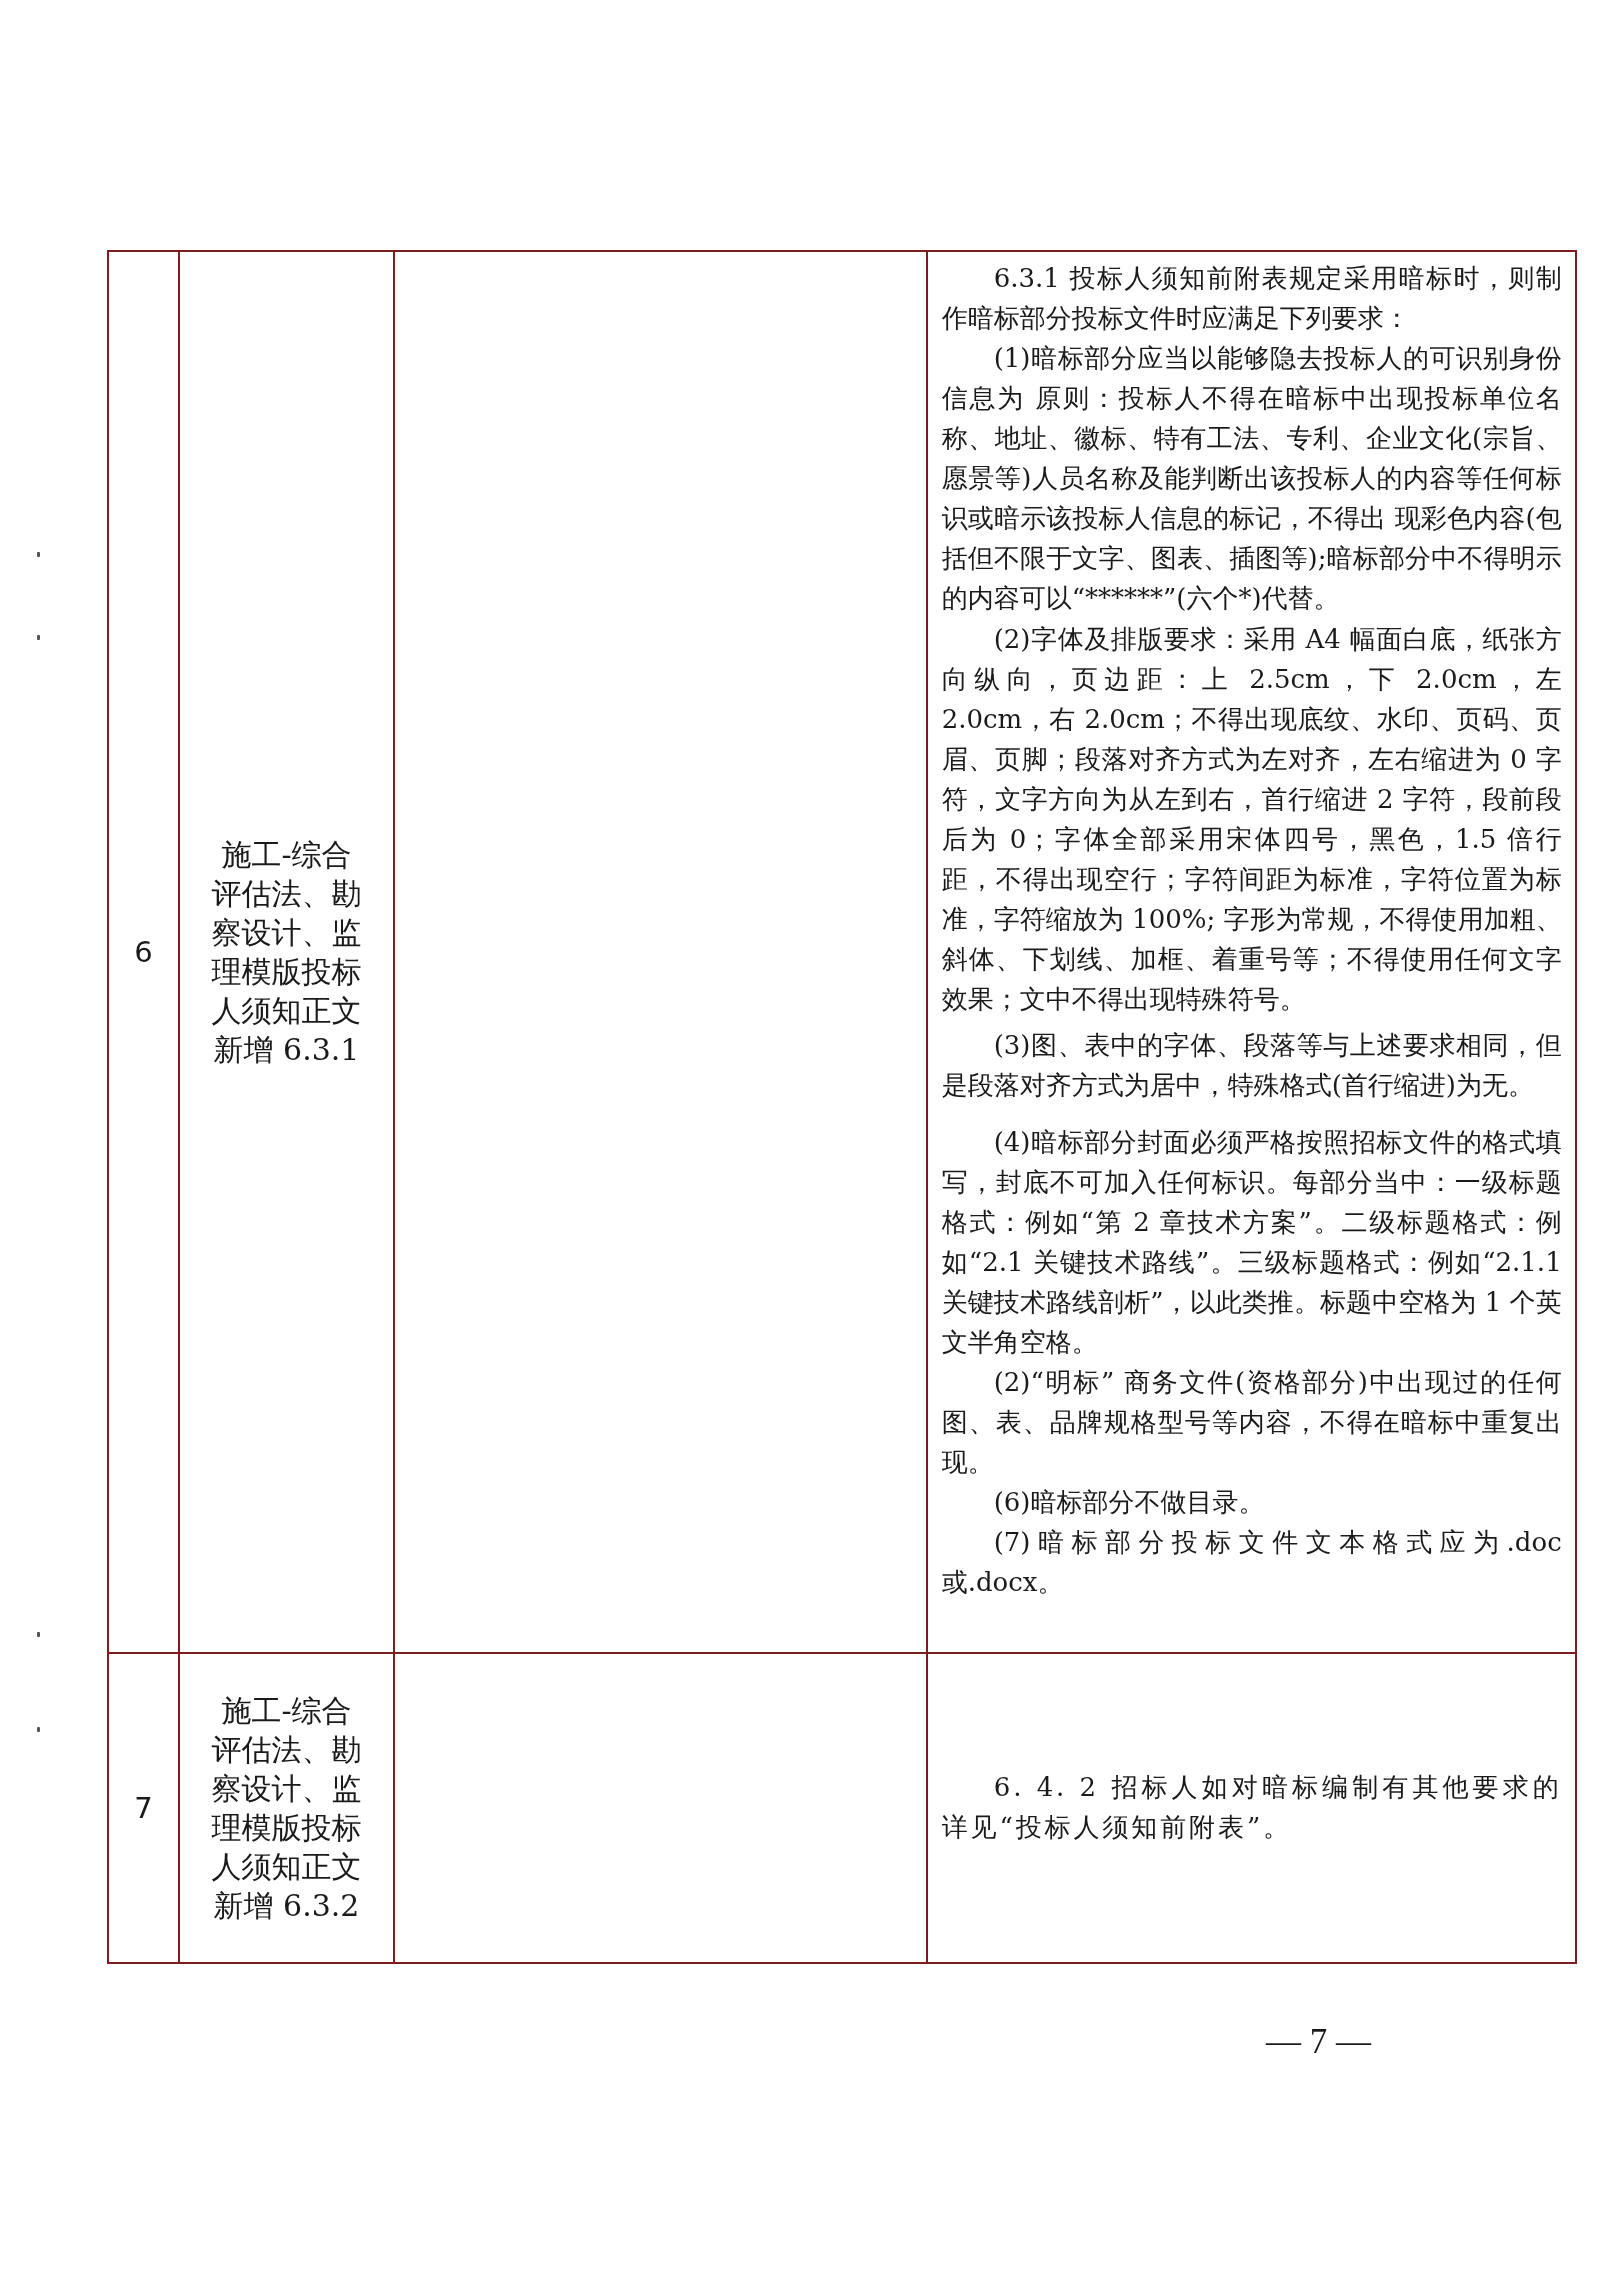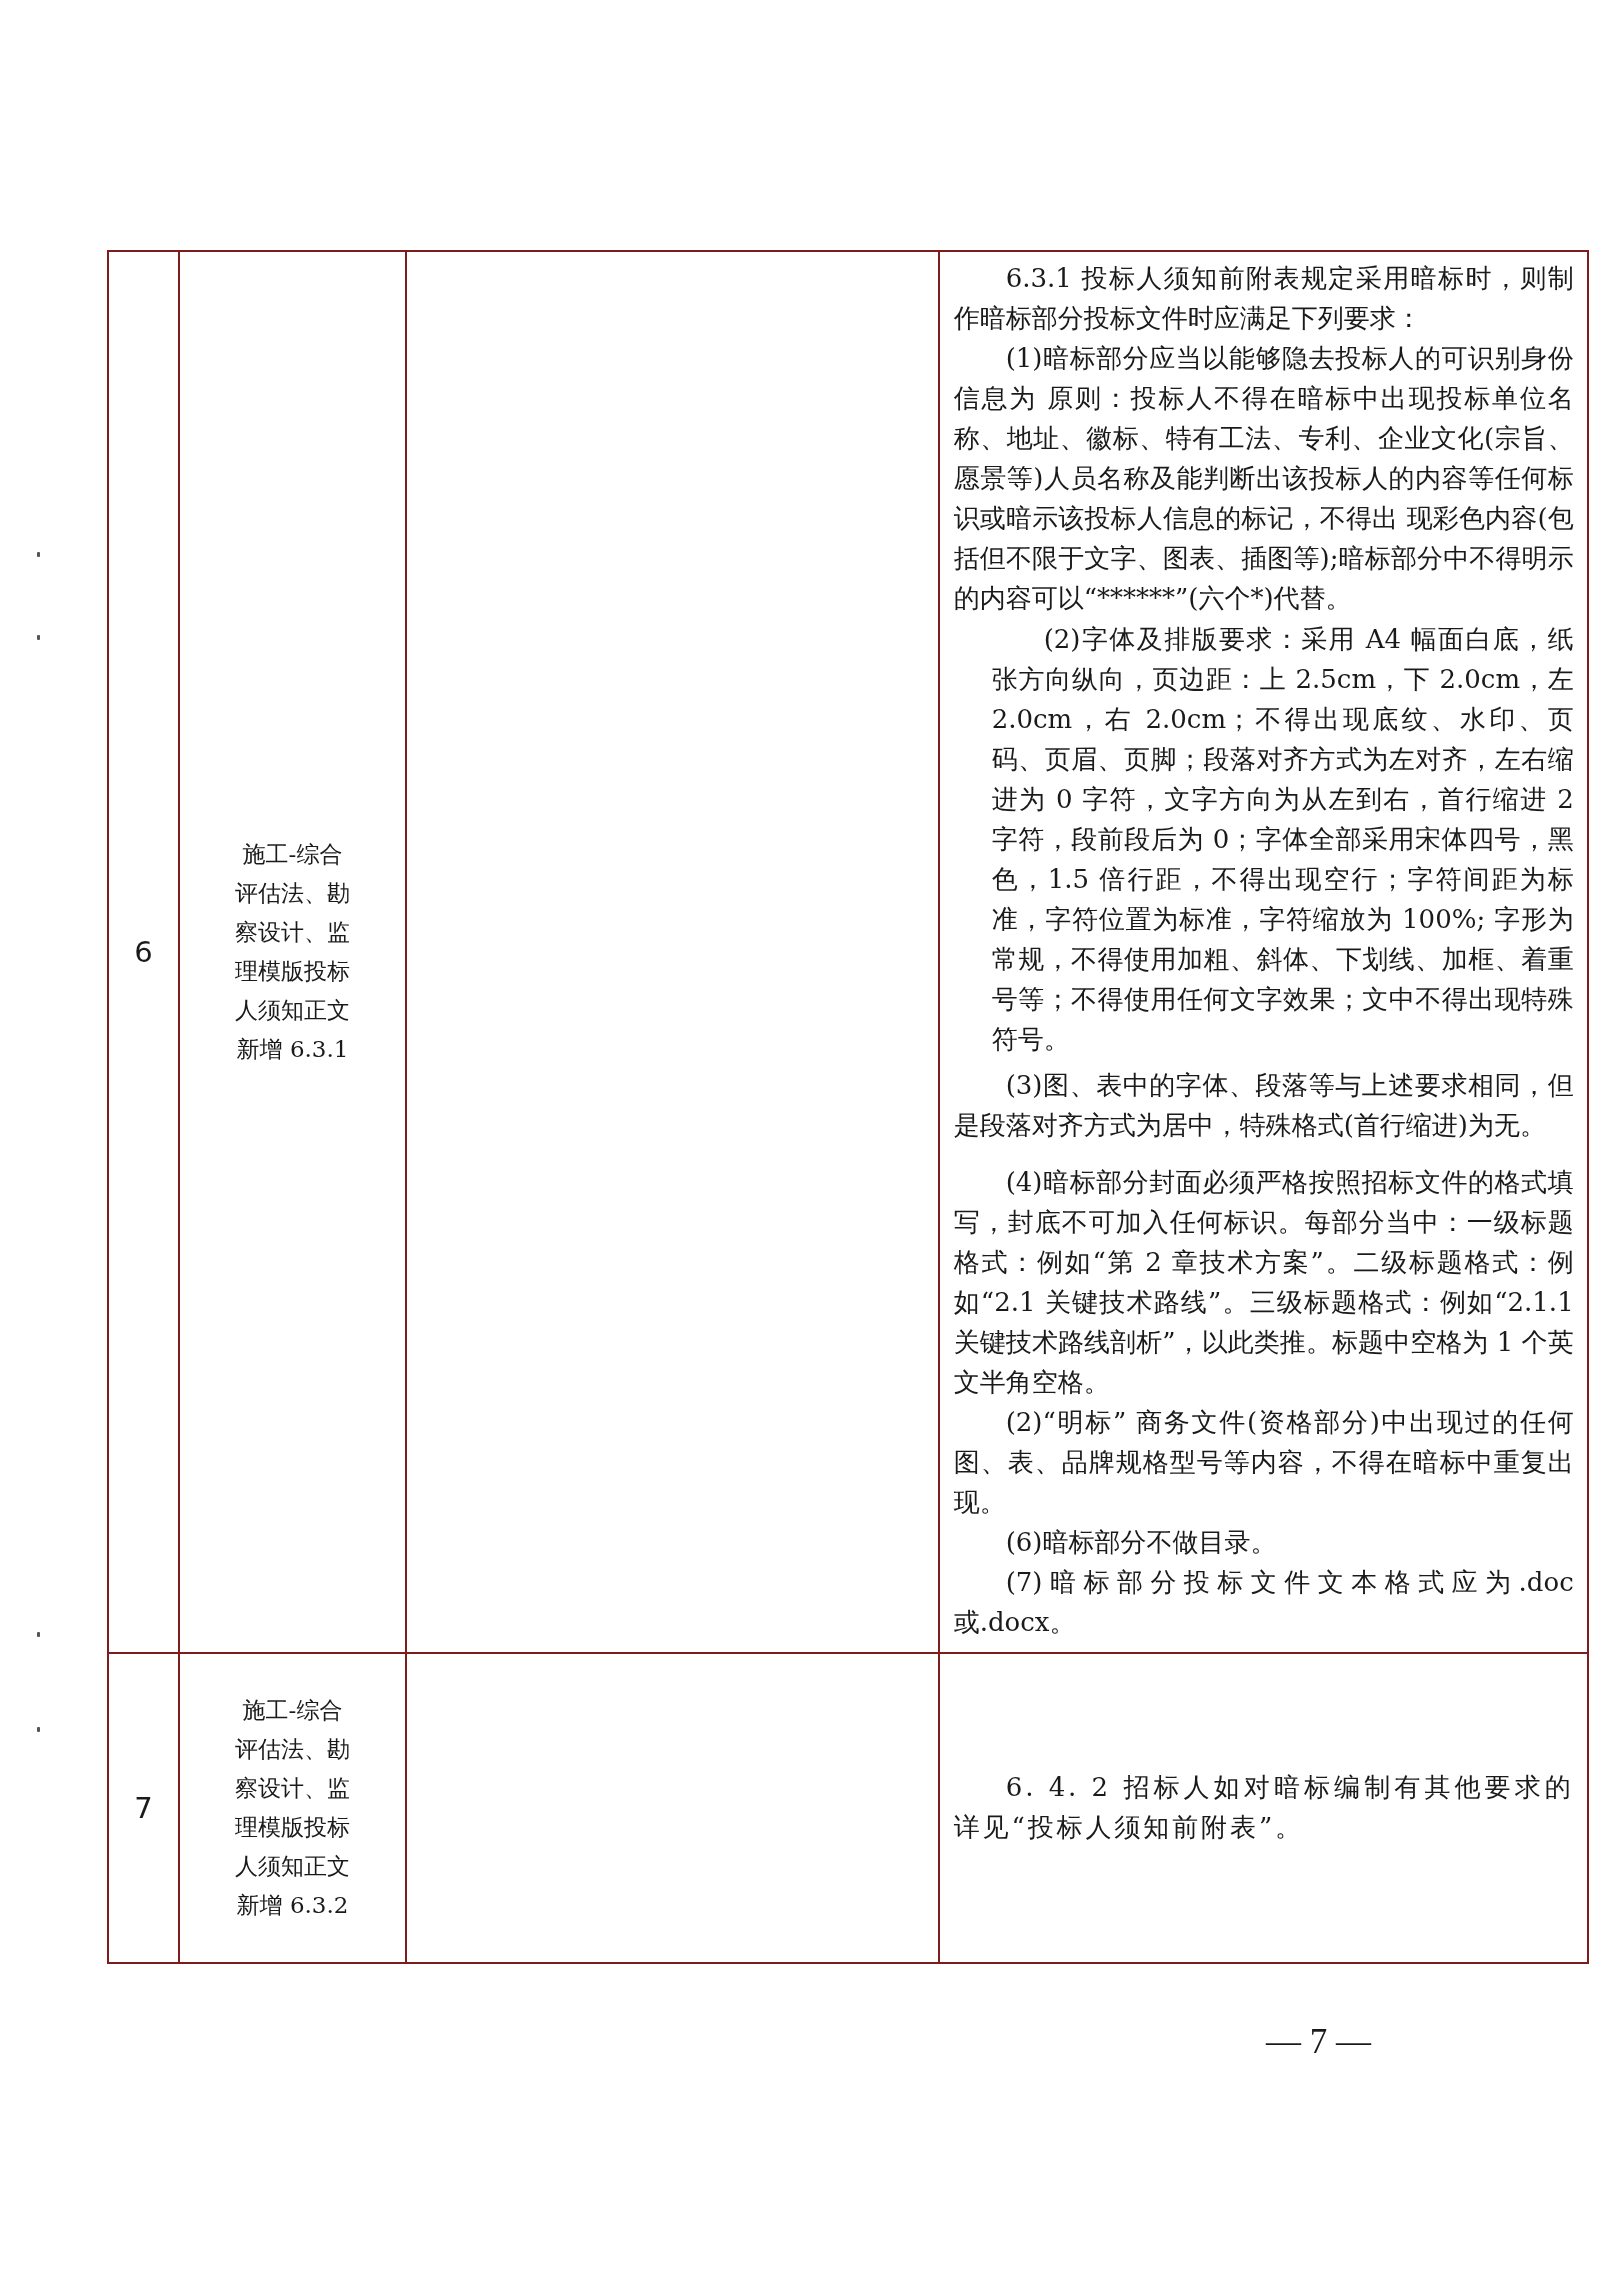--- a/index.html
+++ b/index.html
@@ -4,21 +4,21 @@
 <style>
   html, body { margin:0; padding:0; background:#ffffff; }
   body { width:1621px; height:2294px; position:relative; overflow:hidden;
          font-family:"DejaVu Serif", "Liberation Serif", serif; color:#1a1a1a; }
   .scan-dot { position:absolute; width:2.9px; height:4.9px; background:#555; border-radius:1px; }
   table.doc { position:absolute; left:107px; top:250px; border-collapse:collapse;
               table-layout:fixed; width:1404px; }
   table.doc td { border:2px solid #7f1d1d; vertical-align:middle; padding:0; }
   .c-num { width:69px; text-align:center; font-family:"DejaVu Sans", "Liberation Sans", sans-serif;
            font-size:29px; }
-  .c-src { width:175px; text-align:center; font-size:23px; line-height:39px; padding:0 25px !important; }
+  .c-src { width:175px; text-align:center; font-size:30px; line-height:39px; padding:0 19px !important; }
   .c-old { width:531px; }
   .c-new { width:620px; font-size:26px; line-height:40px; padding:5.9px 13.7px 7.8px 13.7px !important;
            text-align:justify; vertical-align:top !important; }
   .c-new p { margin:0; text-indent:2em; }
   .row6 { height:1402px; }
   .row7 { height:310px; }
   .row7 .c-new { vertical-align:middle !important; }
   .spaced { letter-spacing:2.9px; }
   .page-num { position:absolute; left:1266px; top:2022px; font-size:35px; font-family:"Liberation Serif", serif; }
 </style>
@@ -39,21 +39,21 @@
       <div>评估法、勘</div>
       <div>察设计、监</div>
       <div>理模版投标</div>
       <div>人须知正文</div>
       <div>新增 6.3.1</div>
     </td>
     <td class="c-old"></td>
     <td class="c-new">
       <p>6.3.1  投标人须知前附表规定采用暗标时，则制作暗标部分投标文件时应满足下列要求：</p>
       <p style="margin-bottom:1px;">(1)暗标部分应当以能够隐去投标人的可识别身份信息为 原则：投标人不得在暗标中出现投标单位名称、地址、徽标、特有工法、专利、企业文化(宗旨、愿景等)人员名称及能判断出该投标人的内容等任何标识或暗示该投标人信息的标记，不得出 现彩色内容(包括但不限于文字、图表、插图等);暗标部分中不得明示的内容可以“******”(六个*)代替。</p>
-      <p style="margin-bottom:5.9px;margin-left:38px;">(2)字体及排版要求：采用 A4 幅面白底，纸张方向纵向，页边距：上 2.5cm，下 2.0cm，左 2.0cm，右 2.0cm；不得出现底纹、水印、页码、页眉、页脚；段落对齐方式为左对齐，左右缩进为 0 字符，文字方向为从左到右，首行缩进 2 字符，段前段后为 0；字体全部采用宋体四号，黑色，1.5 倍行距，不得出现空行；字符间距为标准，字符位置为标准，字符缩放为 100%; 字形为常规，不得使用加粗、斜体、下划线、加框、着重号等；不得使用任何文字效果；文中不得出现特殊符号。</p>
+      <p style="margin-bottom:5.9px;">(2)字体及排版要求：采用 A4 幅面白底，纸张方向纵向，页边距：上 2.5cm，下 2.0cm，左 2.0cm，右 2.0cm；不得出现底纹、水印、页码、页眉、页脚；段落对齐方式为左对齐，左右缩进为 0 字符，文字方向为从左到右，首行缩进 2 字符，段前段后为 0；字体全部采用宋体四号，黑色，1.5 倍行距，不得出现空行；字符间距为标准，字符位置为标准，字符缩放为 100%; 字形为常规，不得使用加粗、斜体、下划线、加框、着重号等；不得使用任何文字效果；文中不得出现特殊符号。</p>
       <p style="margin-bottom:17px;">(3)图、表中的字体、段落等与上述要求相同，但是段落对齐方式为居中，特殊格式(首行缩进)为无。</p>
       <p>(4)暗标部分封面必须严格按照招标文件的格式填写，封底不可加入任何标识。每部分当中：一级标题格式：例如“第 2 章技术方案”。二级标题格式：例如“2.1  关键技术路线”。三级标题格式：例如“2.1.1  关键技术路线剖析”，以此类推。标题中空格为 1 个英文半角空格。</p>
       <p>(2)“明标” 商务文件(资格部分)中出现过的任何图、表、品牌规格型号等内容，不得在暗标中重复出现。</p>
       <p>(6)暗标部分不做目录。</p>
       <p>(7)暗标部分投标文件文本格式应为.doc 或.docx。</p>
     </td>
   </tr>
   <tr class="row7">
     <td class="c-num">7</td>
     <td class="c-src">

